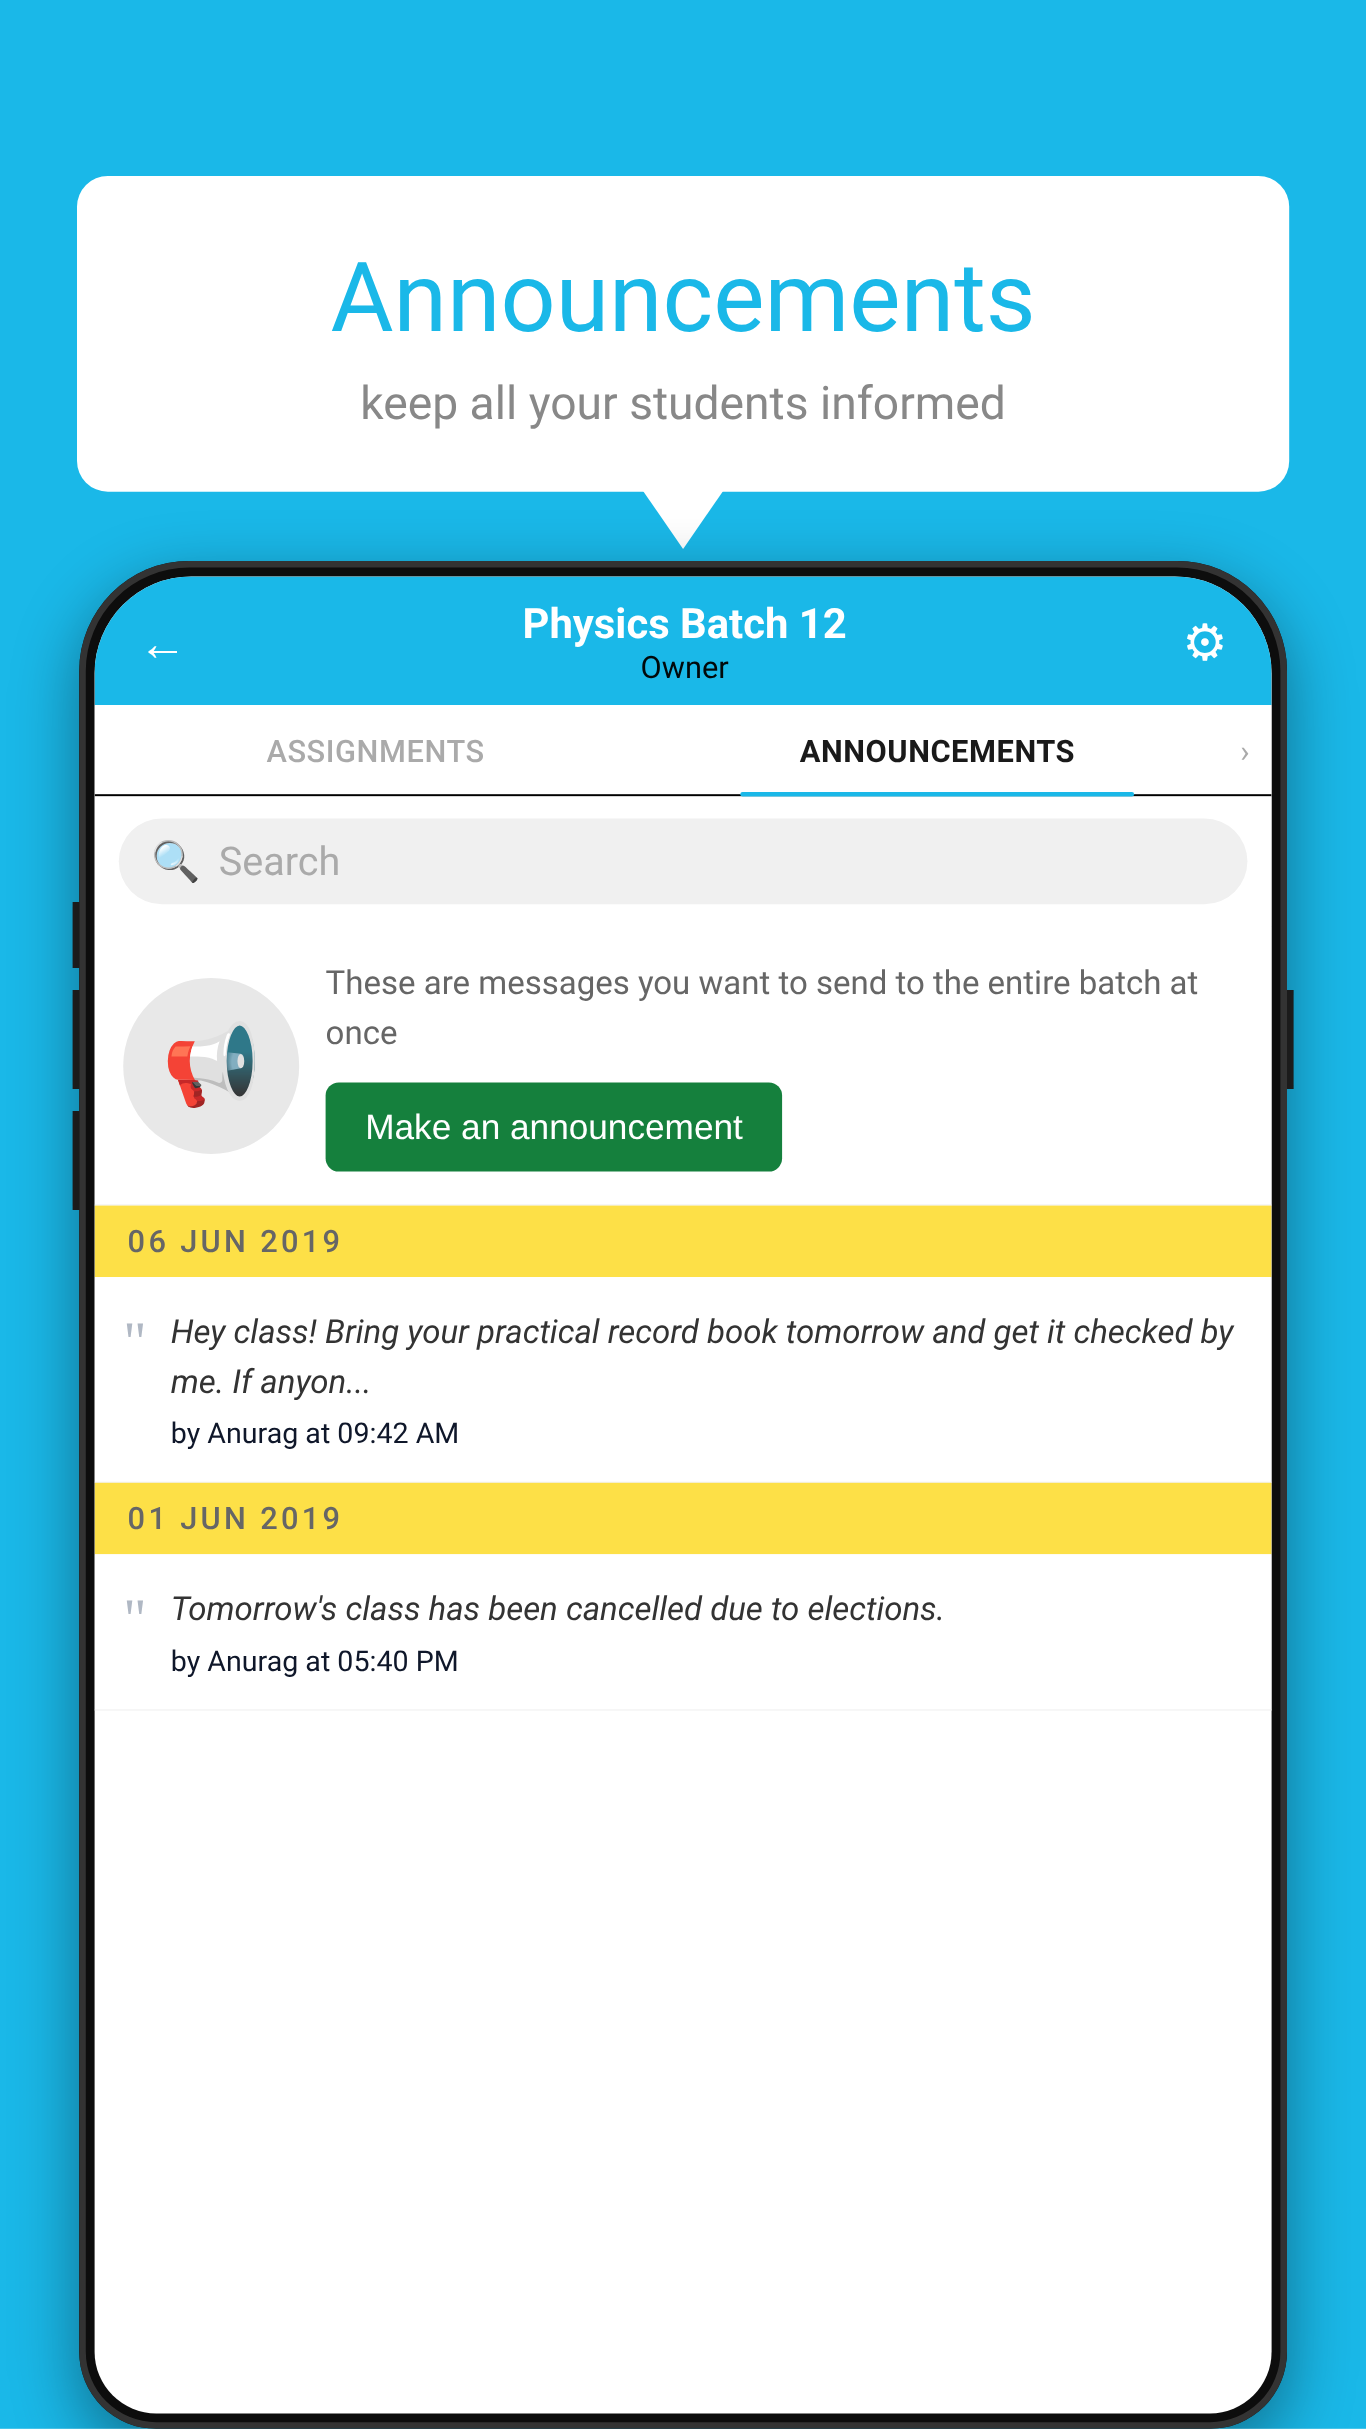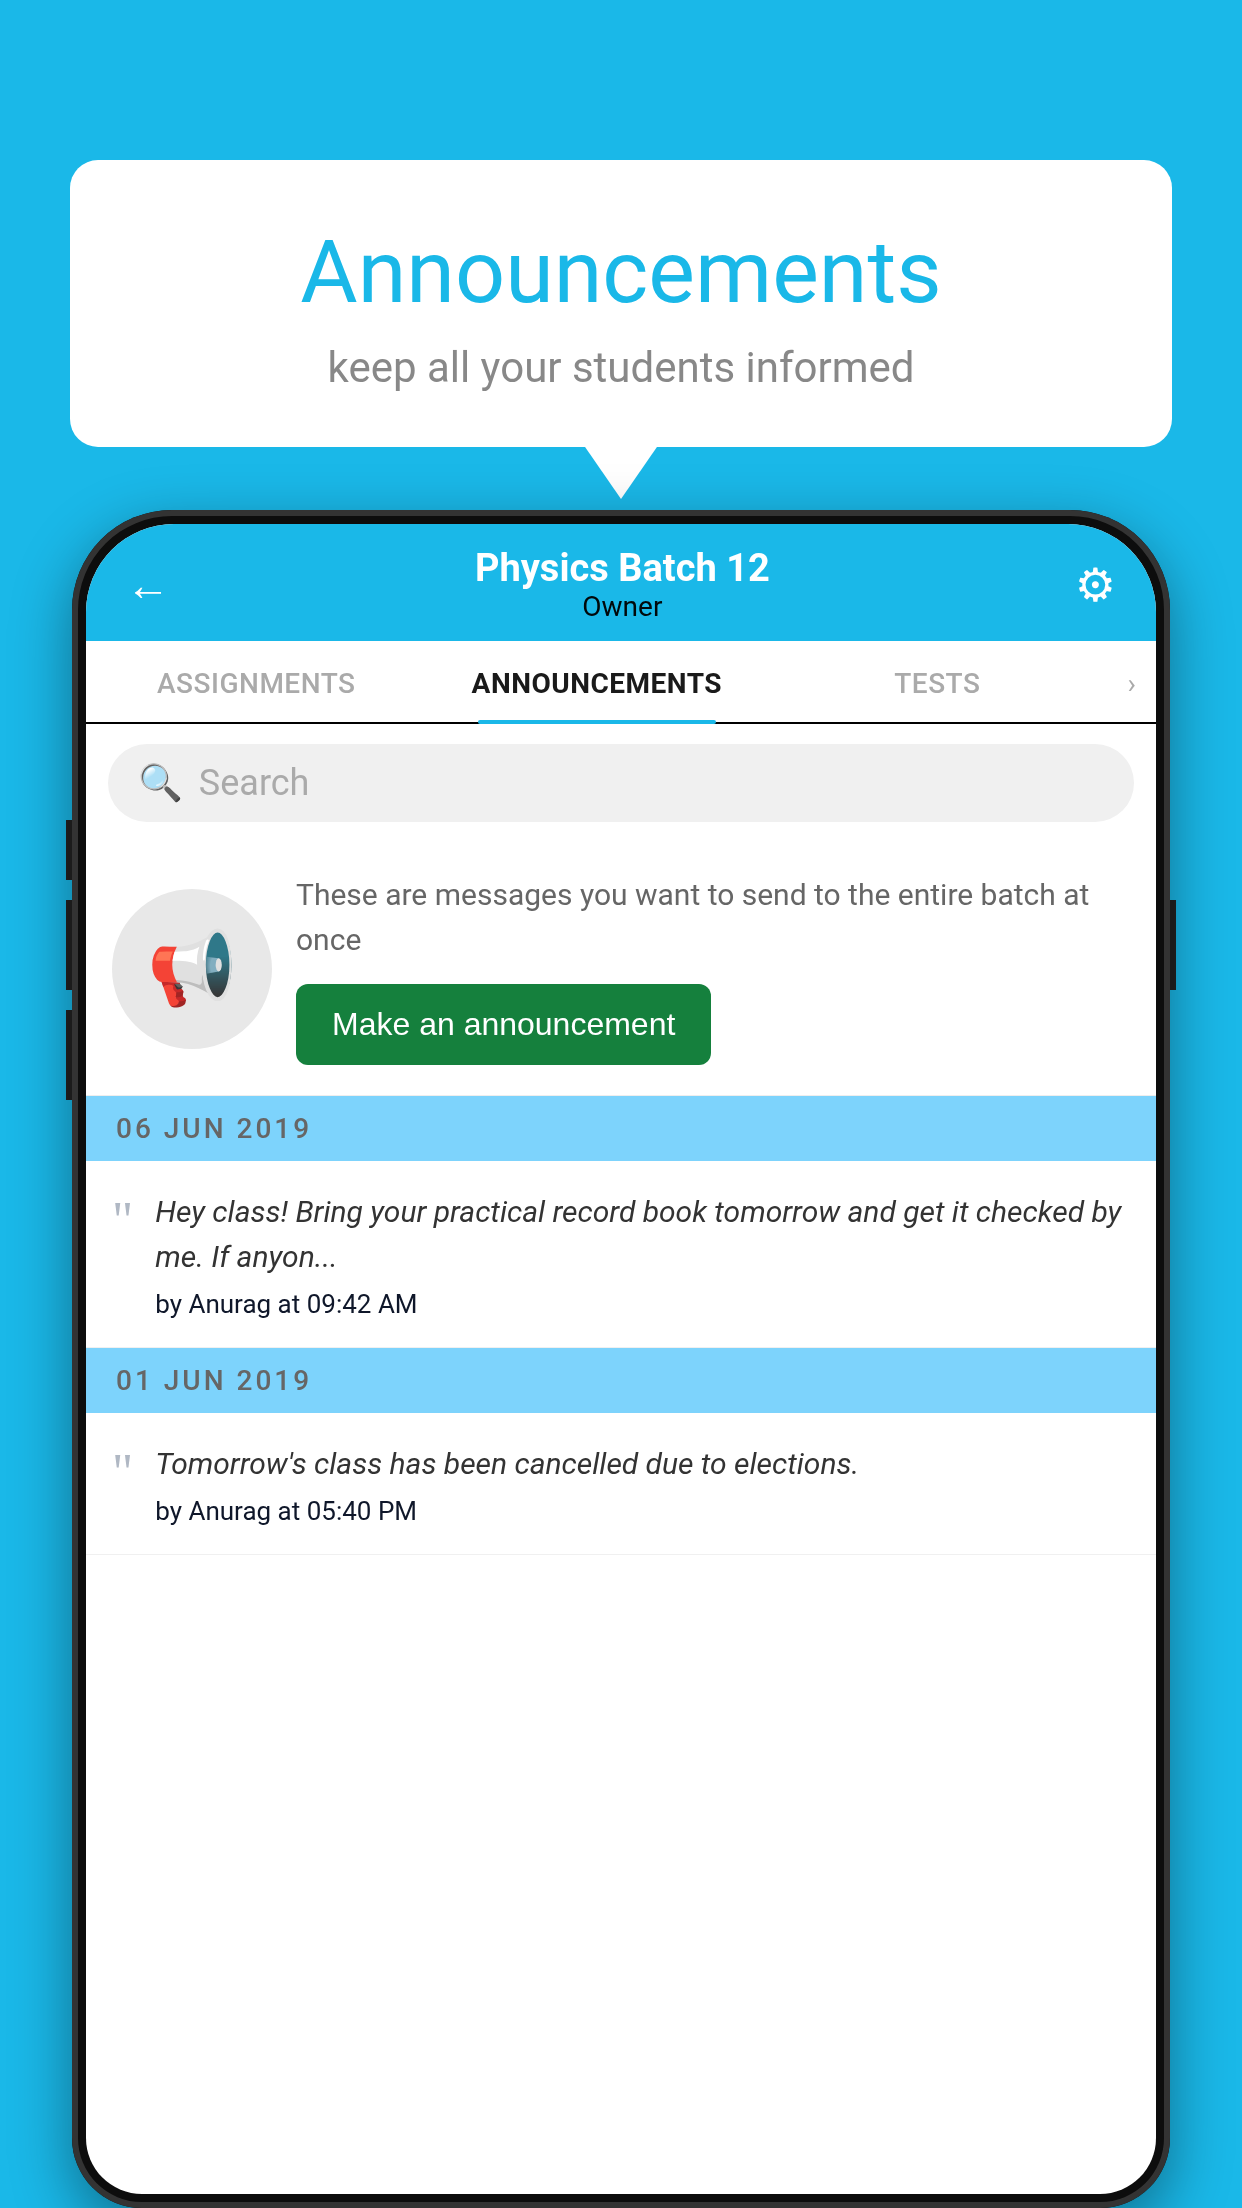--- a/index.html
+++ b/index.html
@@ -246,21 +246,21 @@
       border-radius: 12px;
       padding: 22px 36px;
       font-size: 32px;
       font-weight: 500;
       cursor: pointer;
       white-space: nowrap;
     }
 
     
     .date-separator {
-      background: #7dd3fc;
+      background: #fde047;
       padding: 16px 30px;
       font-size: 28px;
       color: #666;
       letter-spacing: 3px;
       font-weight: 500;
     }
 
     
     .announcement-item {
       background: white;
@@ -383,21 +383,20 @@
     <div class="header-title-block">
       <div class="header-batch-name">Physics Batch 12</div>
       <div class="header-role">Owner</div>
     </div>
     <span class="settings-icon">⚙</span>
   </div>
 
   <div class="tab-bar">
     <div class="tab-item">ASSIGNMENTS</div>
     <div class="tab-item active">ANNOUNCEMENTS</div>
-    <div class="tab-item">TESTS</div>
     <div class="tab-more">›</div>
   </div>
 
   <div class="search-container">
     <div class="search-bar">
       <span class="search-icon-svg">🔍</span>
       <span class="search-text">Search</span>
     </div>
   </div>
 

